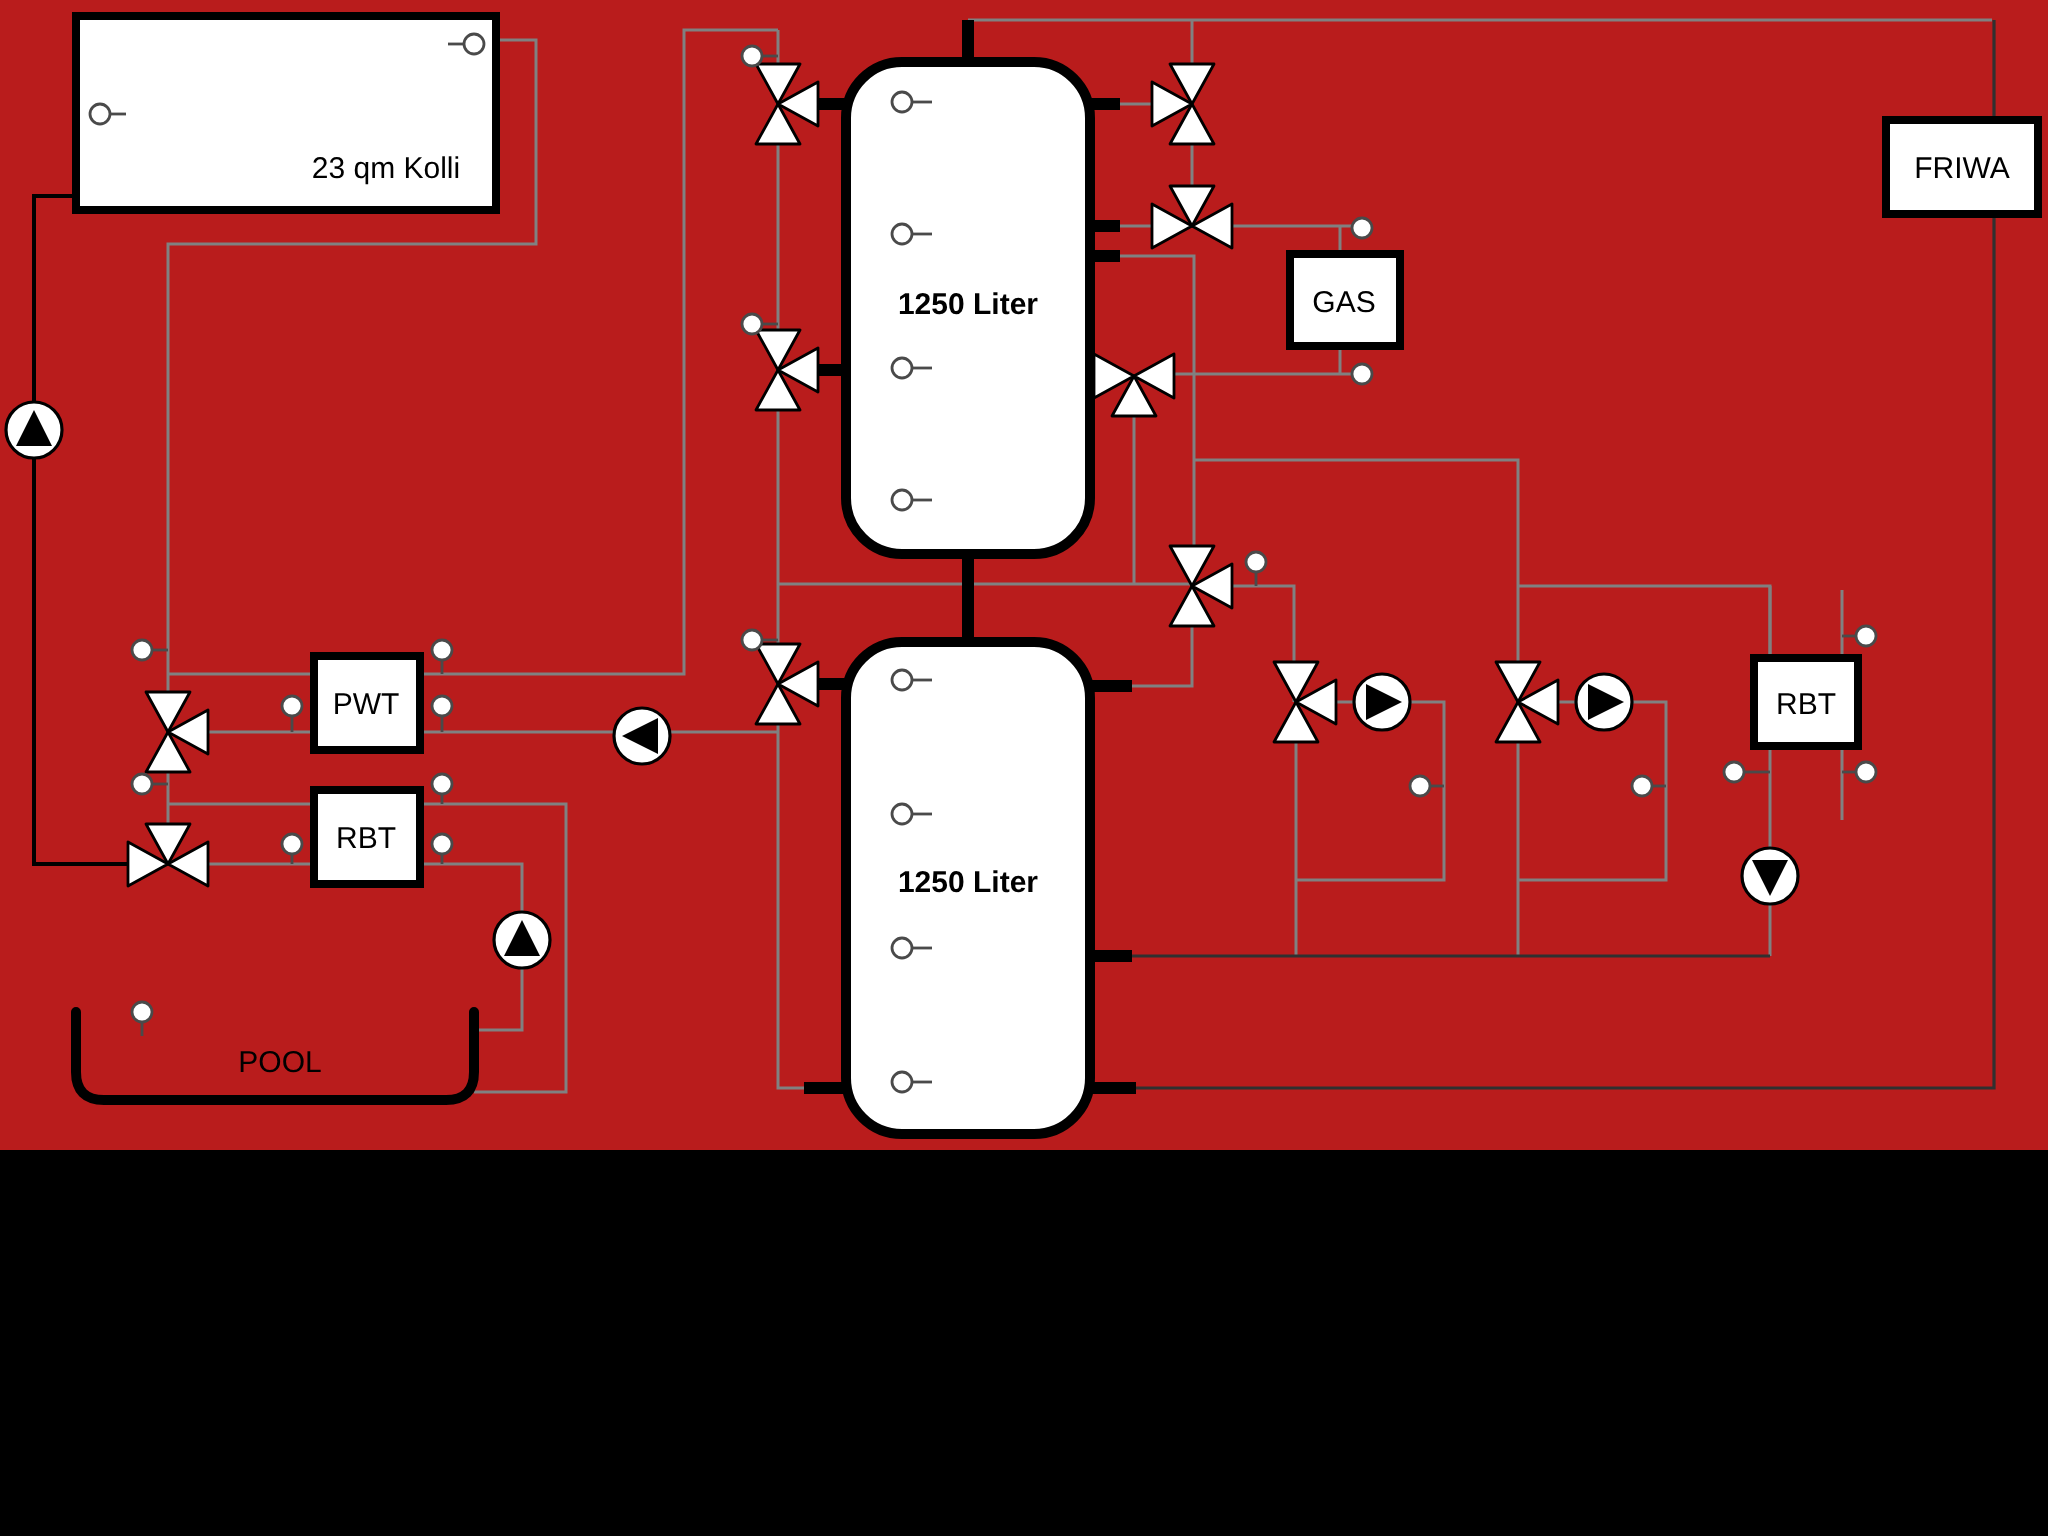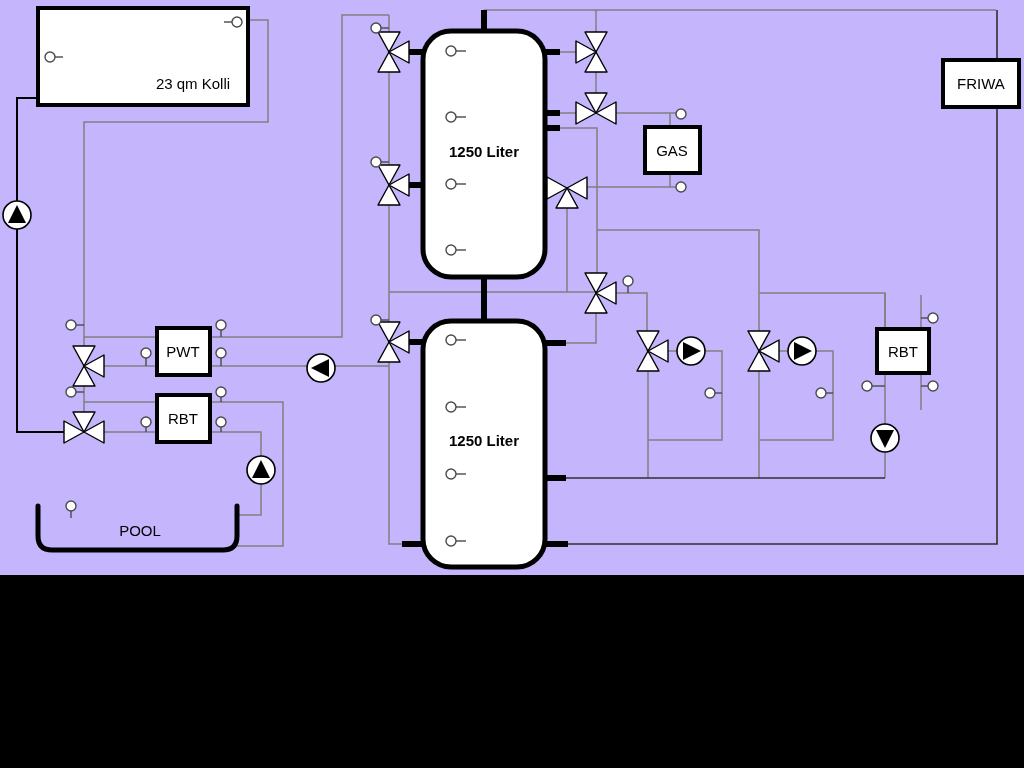--- a/index.html
+++ b/index.html
@@ -1,16 +1,16 @@
 <!DOCTYPE html>
 <html><head>
 <meta charset="utf-8">
 <style>
   html,body{margin:0;padding:0;background:#fff;}
-  .stage{position:relative;width:1024px;height:768px;background:#c4b5fd;overflow:hidden;
+  .stage{position:relative;width:1024px;height:768px;background:#b91c1c;overflow:hidden;
          font-family:"Liberation Sans", sans-serif;}
   svg{display:block;}
   .pipe{stroke:#808080;stroke-width:1.5;fill:none;}
   .pipe-dark{stroke:#303030;stroke-width:1.6;fill:none;}
   .pipe-black{stroke:#000000;stroke-width:2;fill:none;}
   .stub{stroke:#000000;stroke-width:6;fill:none;}
   .vessel{fill:#ffffff;stroke:#000000;stroke-width:5;}
   .box{fill:#ffffff;stroke:#000000;stroke-width:4;}
   .pool{fill:none;stroke:#000000;stroke-width:5;stroke-linecap:round;}
   .valve polygon{fill:#ffffff;stroke:#000000;stroke-width:1.4;stroke-linejoin:round;}

